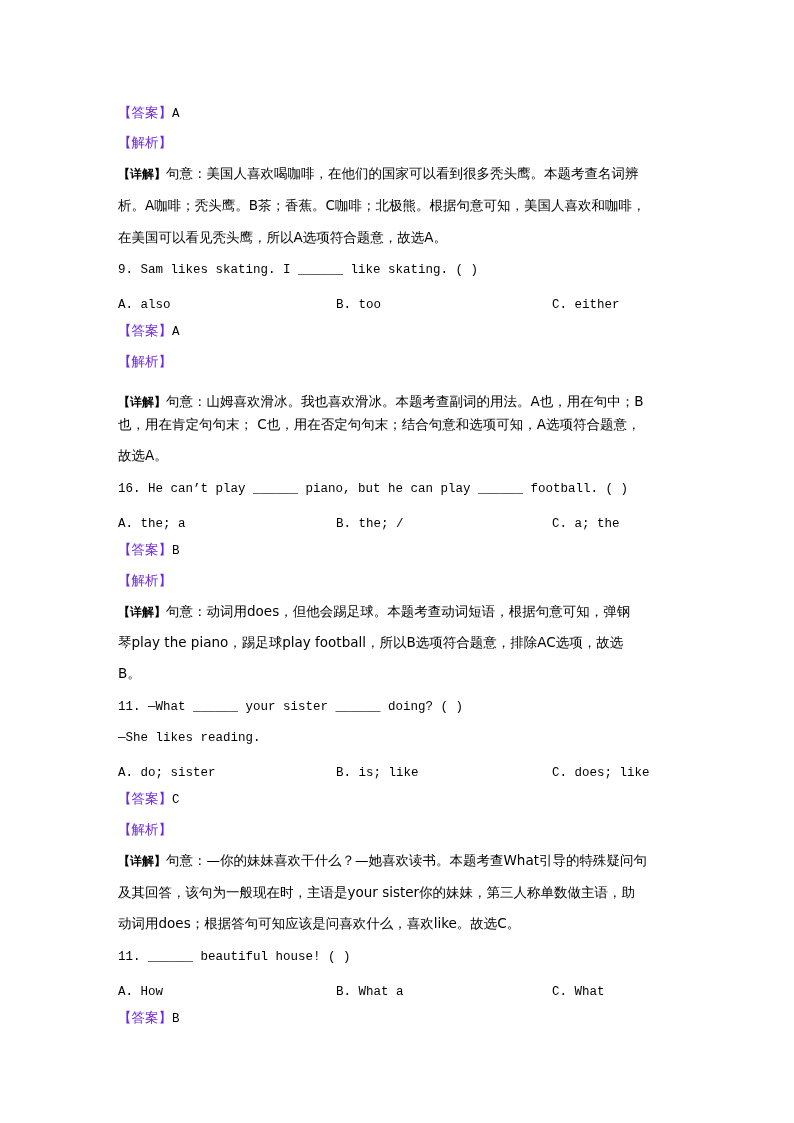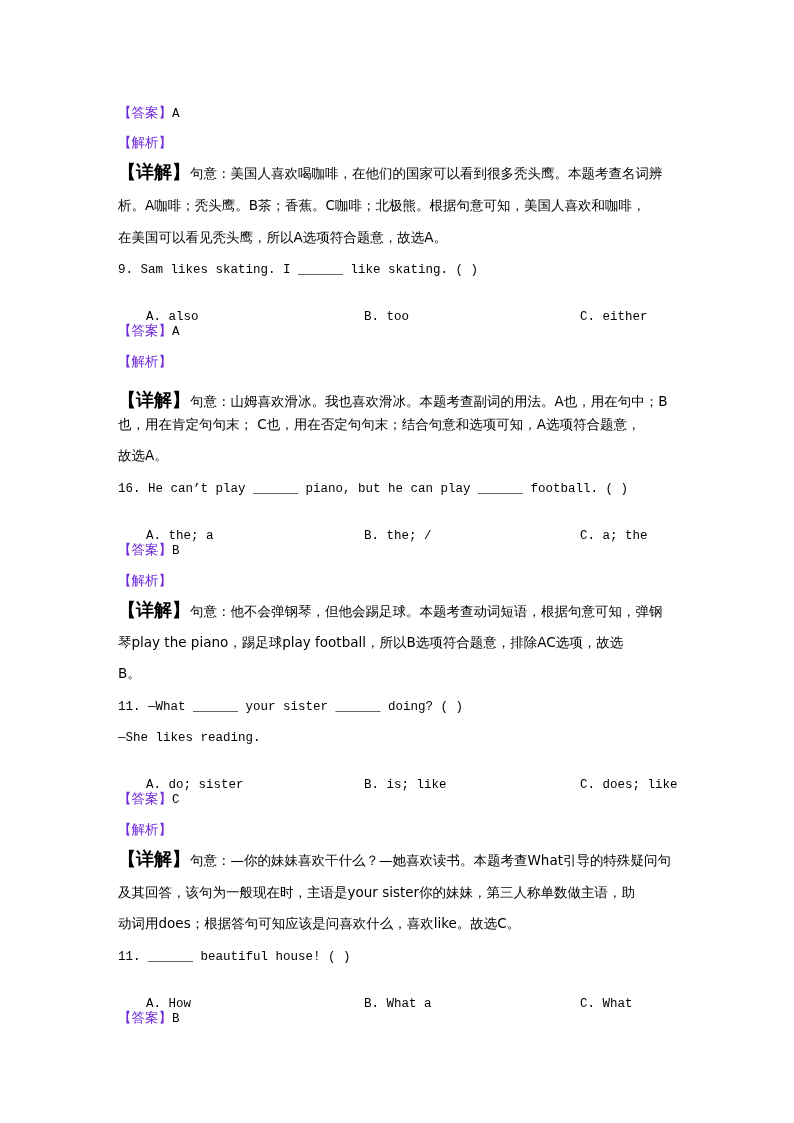--- a/index.html
+++ b/index.html
@@ -2,23 +2,23 @@
 <html><head>
 <meta charset="utf-8">
 <style>
   html, body { margin: 0; padding: 0; background: #ffffff; }
   body { width: 794px; height: 1123px; position: relative; overflow: hidden;
          font-family: "DejaVu Serif", "Liberation Serif", serif; color: #000; }
   .page { position: absolute; left: 118px; top: 0; width: 560px; }
   .line { position: absolute; left: 0; font-size: 13px; line-height: 16px; white-space: nowrap; }
   .en { font-family: "Liberation Mono", "DejaVu Sans Mono", monospace; font-size: 12.5px; }
   .label-blue { color: #6d28d9; font-family: "DejaVu Sans", sans-serif; font-size: 13.5px; }
-  .label-black { font-family: Liberation Mono, monospace; font-size: 18px; font-weight: bold; }
+  .label-black { font-family: Liberation Mono, monospace; font-size: 12px; font-weight: bold; }
   .cn { font-family: "DejaVu Sans", sans-serif; font-size: 13.5px; }
-  .opt { position: absolute; top: 16px; margin-left: 28px; }
+  .opt { position: absolute; top: 4px; }
   .opt-a { left: 0; } .opt-b { left: 218px; } .opt-c { left: 434px; }
 </style>
 </head>
 <body>
 
 <div class="page">
 
   <div class="line" style="top:104px">
     <span class="label-blue">【答案】</span><span class="en">A</span>
   </div>
@@ -55,21 +55,21 @@
     <span class="opt opt-b">B. the; /</span>
     <span class="opt opt-c">C. a; the</span>
   </div>
   <div class="line" style="top:541px">
     <span class="label-blue">【答案】</span><span class="en">B</span>
   </div>
   <div class="line" style="top:572px">
     <span class="label-blue">【解析】</span>
   </div>
   <div class="line cn" style="top:603px">
-    <span class="label-black">【详解】</span><span>句意：他不会弹钢琴，但他会踢足球。本题考查动词短语，根据句意可知，弹钢</span>
+    <span class="label-black">【详解】</span><span>句意：动词用does，但他会踢足球。本题考查动词短语，根据句意可知，弹钢</span>
   </div>
   <div class="line cn" style="top:634px">琴play the piano，踢足球play football，所以B选项符合题意，排除AC选项，故选</div>
   <div class="line cn" style="top:665px">B。</div>
 
   <div class="line en" style="top:699px">11. —What ______ your sister ______ doing? (   )</div>
   <div class="line en" style="top:730px">—She likes reading.</div>
   <div class="line en" style="top:761px; width:560px; height:16px">
     <span class="opt opt-a">A. do; sister</span>
     <span class="opt opt-b">B. is; like</span>
     <span class="opt opt-c">C. does; like</span>

